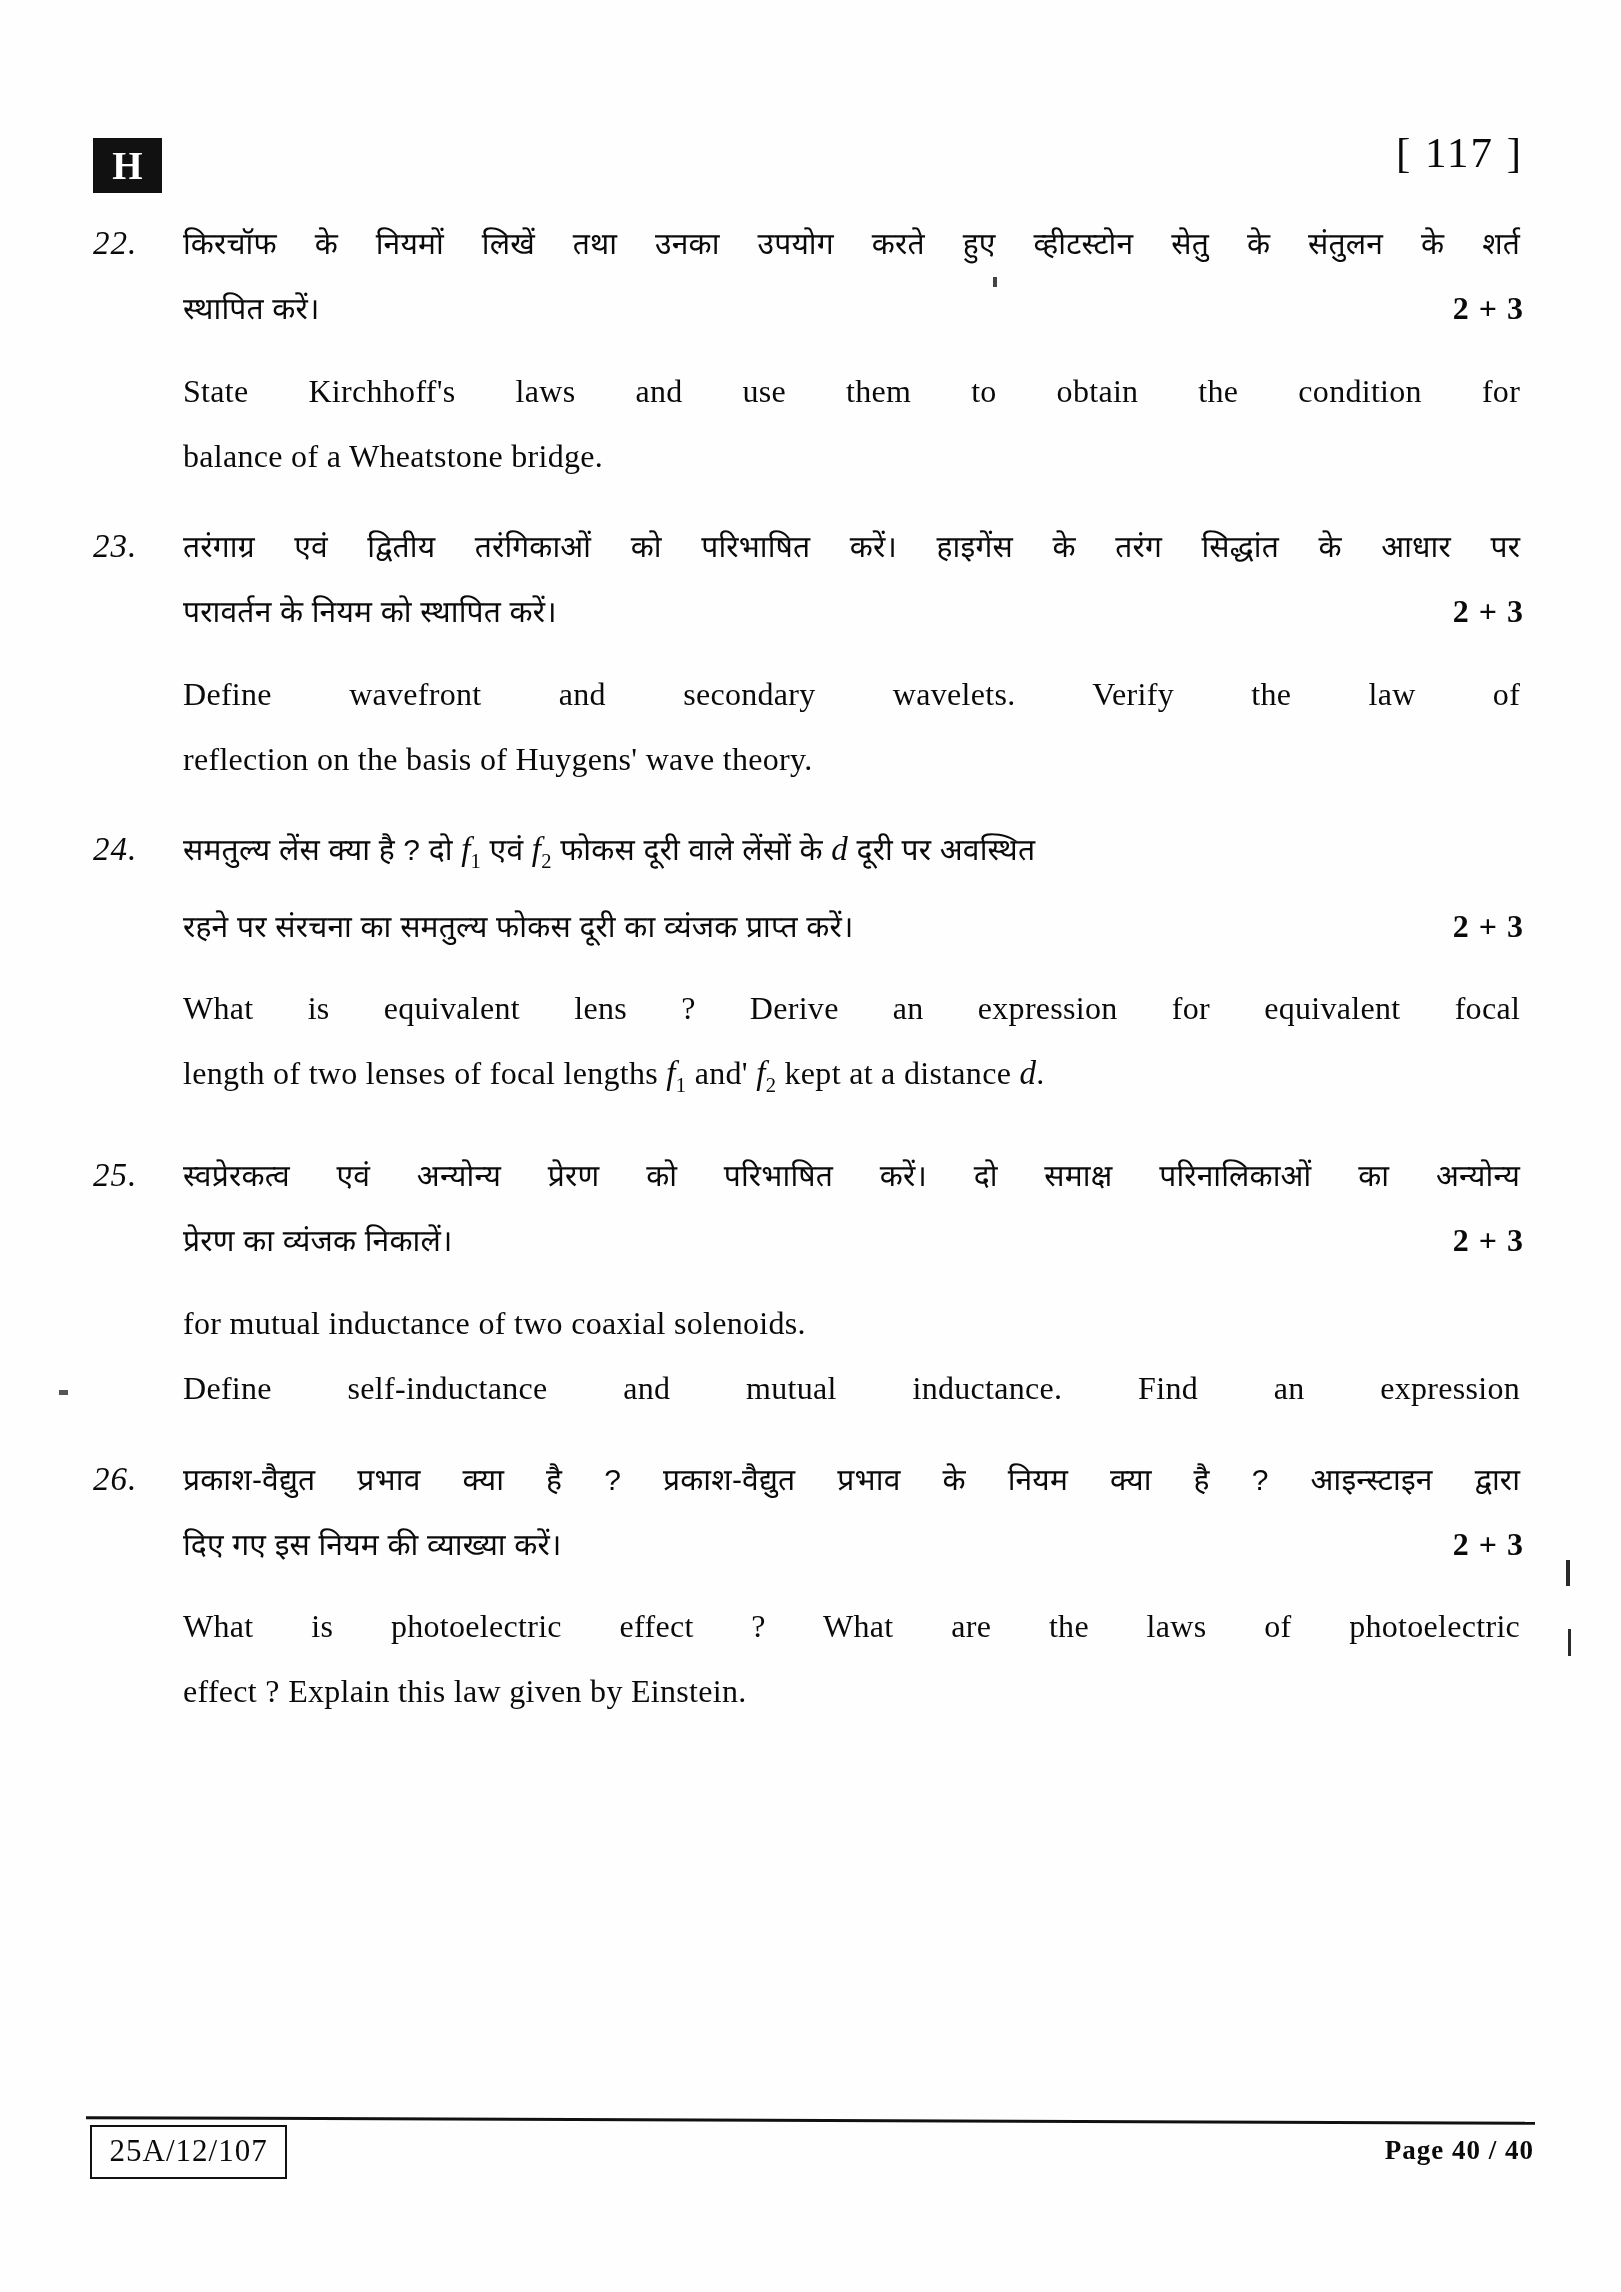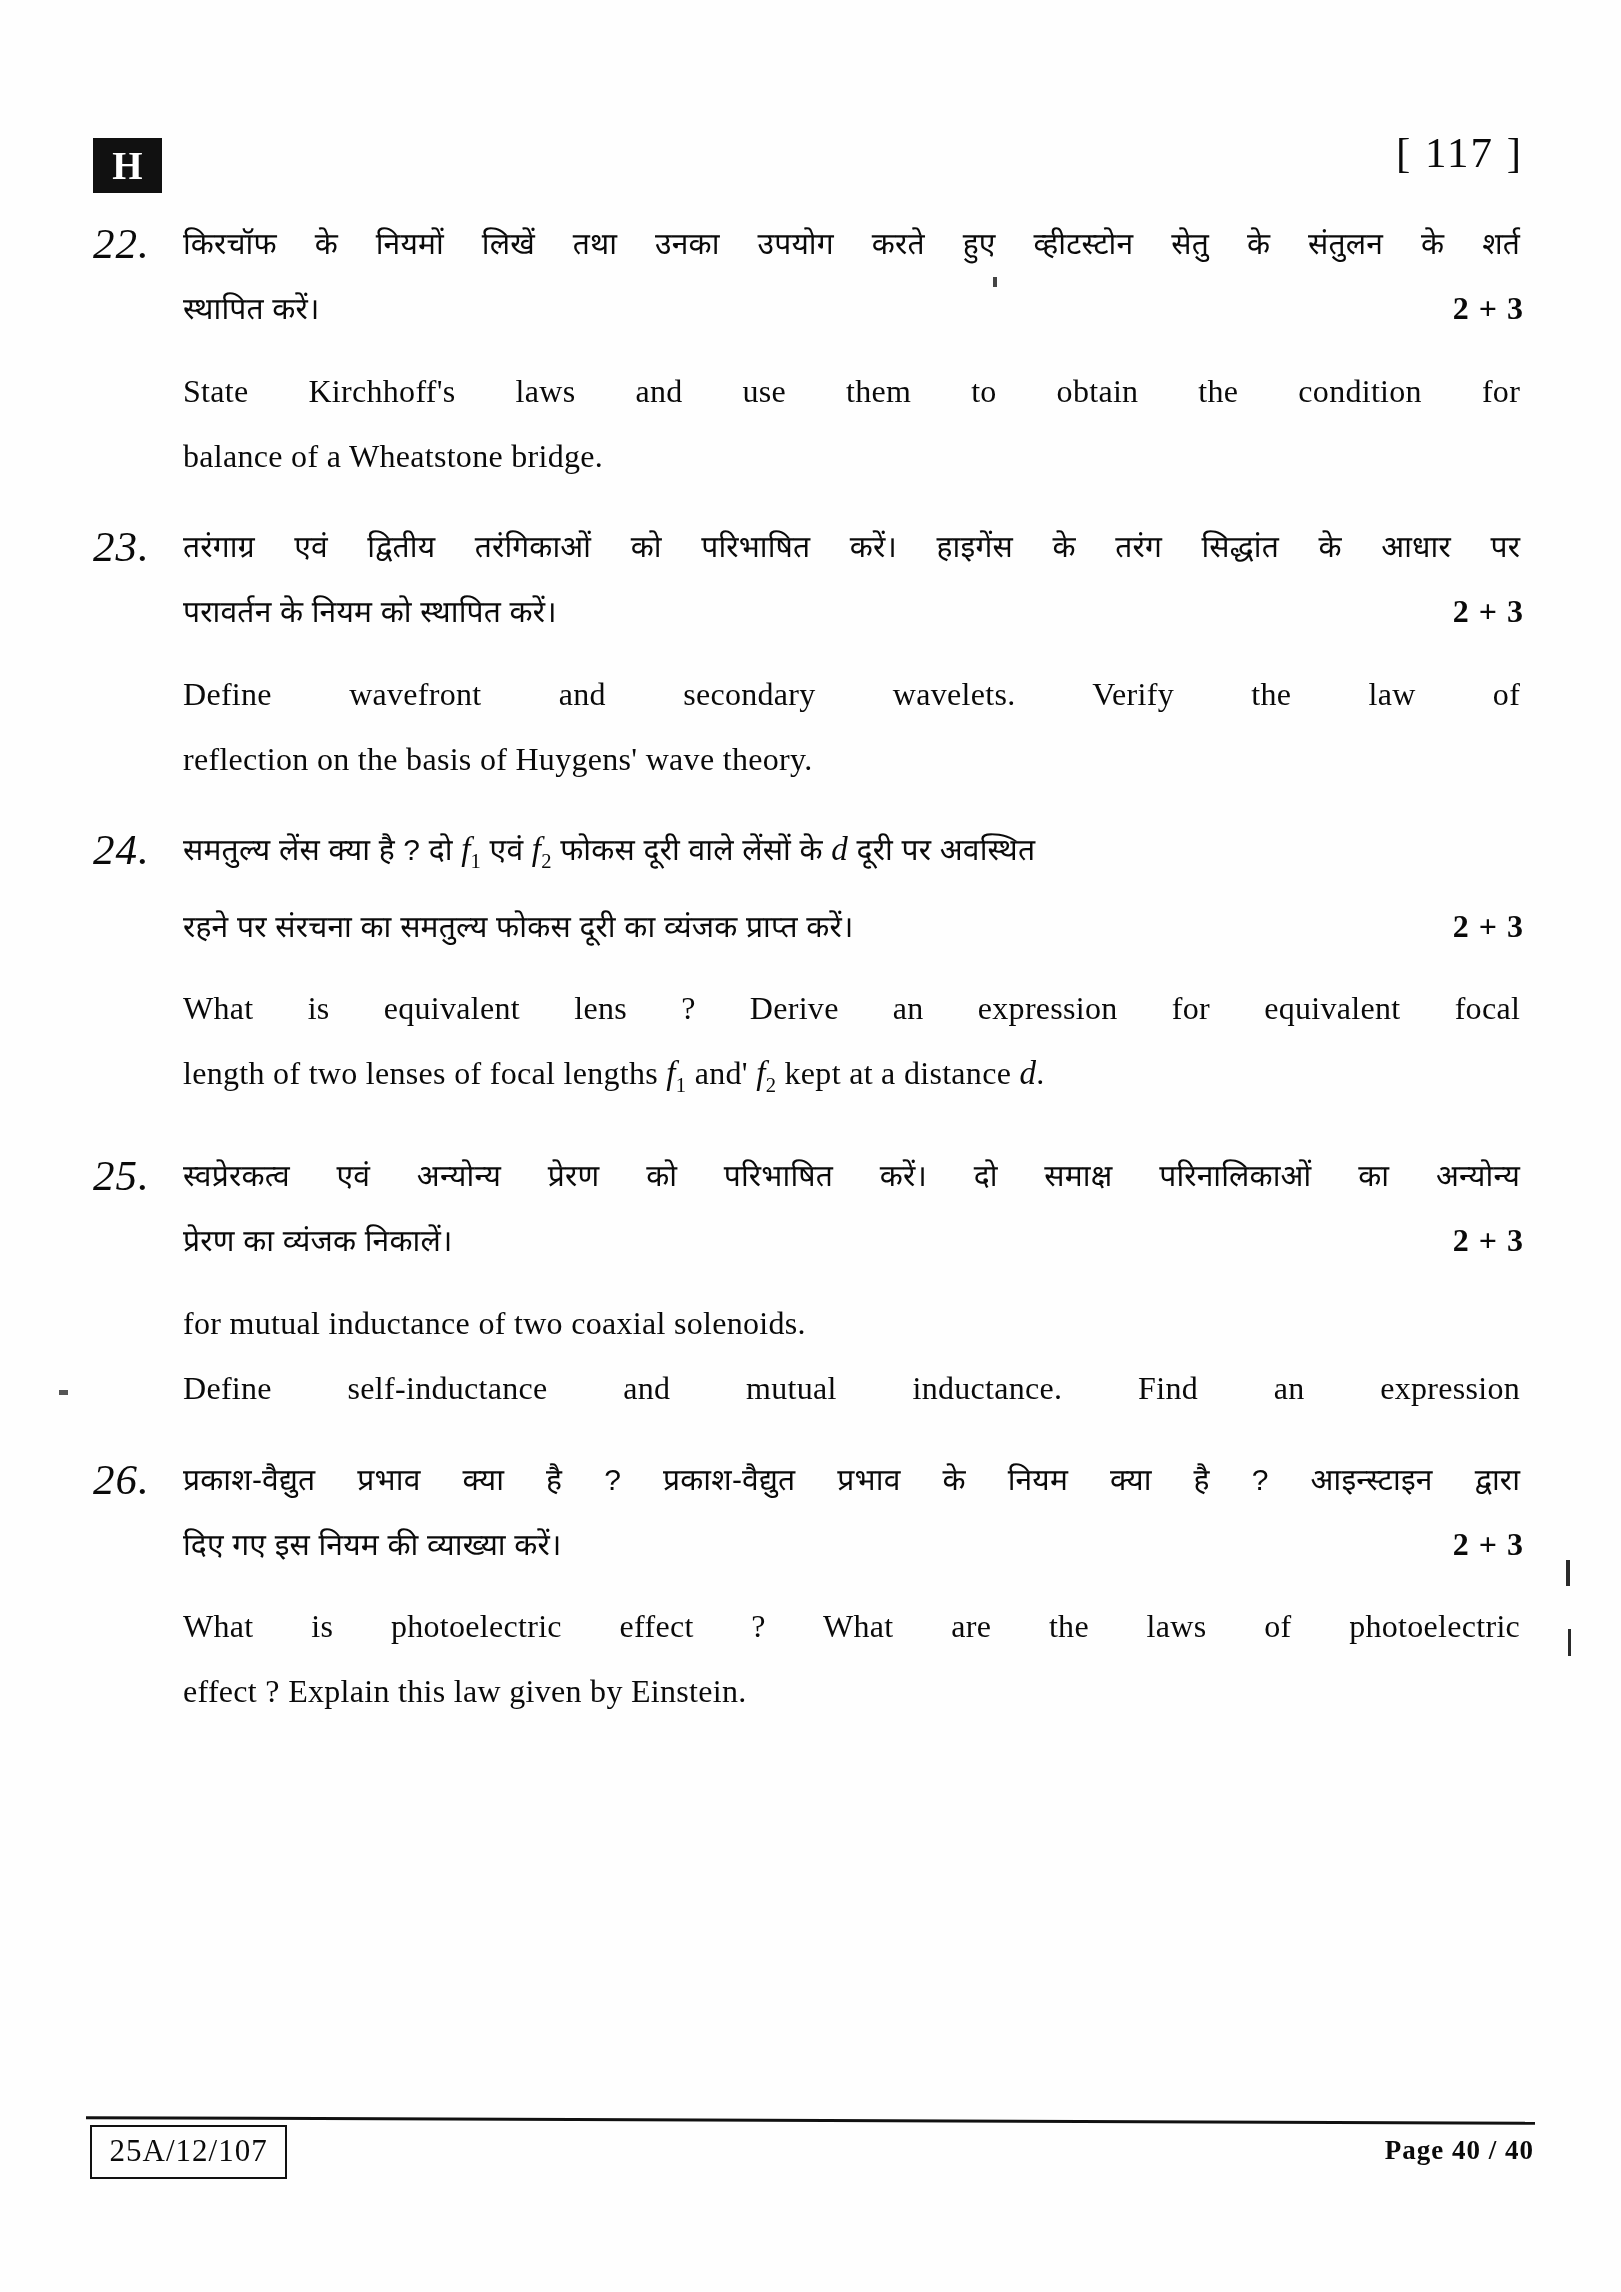--- a/index.html
+++ b/index.html
@@ -59,21 +59,21 @@
   .qblock {
     position: relative;
     margin-bottom: 25.5px;
   }
   .qnum {
     position: absolute;
     left: 0;
     top: 0;
     width: 90px;
     font-style: italic;
-    font-size: 43px;
+    font-size: 33px;
     line-height: 65px;
     font-family: "Liberation Serif", "DejaVu Serif", serif;
     letter-spacing: 1px;
   }
   .qbody {
     margin-left: 90px;
   }
 
   .line {
     position: relative;

